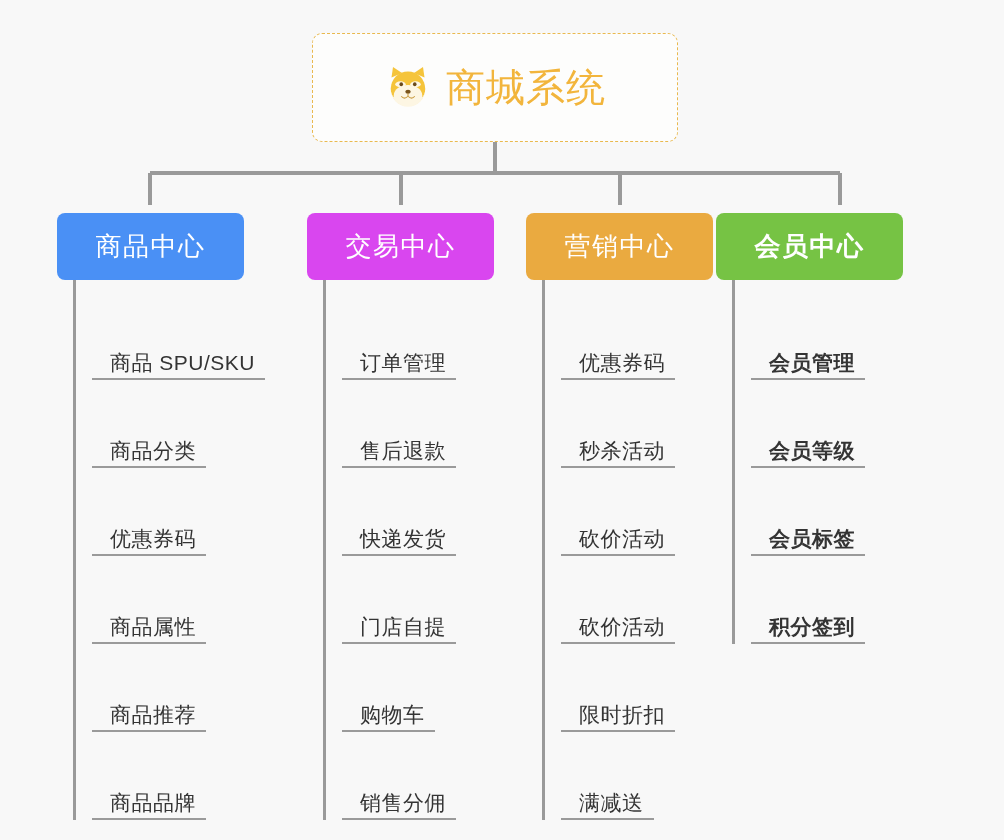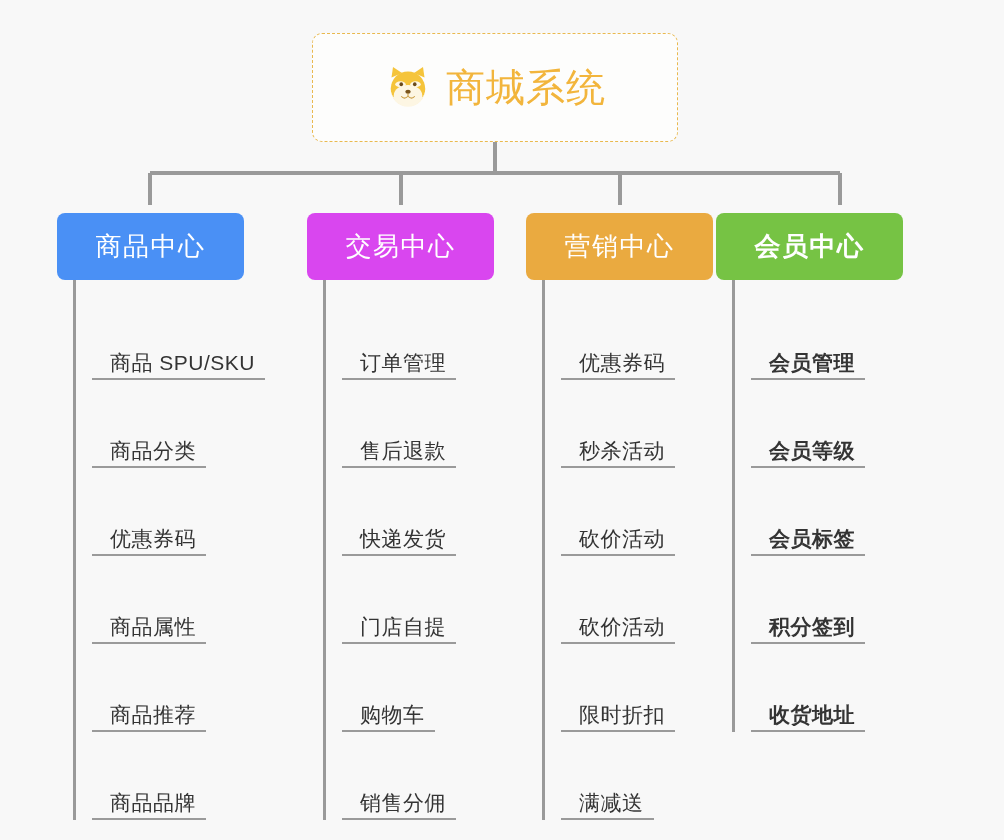--- a/index.html
+++ b/index.html
@@ -225,23 +225,20 @@
         </div>
       <div class="leaf-row">
           <span class="leaf-underline"><span class="leaf-label">会员等级</span></span>
         </div>
       <div class="leaf-row">
           <span class="leaf-underline"><span class="leaf-label">会员标签</span></span>
         </div>
       <div class="leaf-row">
           <span class="leaf-underline"><span class="leaf-label">积分签到</span></span>
         </div>
-      <div class="leaf-row">
-          <span class="leaf-underline"><span class="leaf-label">收货地址</span></span>
-        </div>
     </div>
   </div>
 
   <div class="root-node">
     <svg class="root-emoji" viewBox="0 0 64 64" aria-hidden="true">
 
       <path d="M10 18 L12 4 L24 12 Z" fill="#f5c43b"></path>
       <path d="M54 18 L52 4 L40 12 Z" fill="#f5c43b"></path>
 
       <ellipse cx="32" cy="33" rx="23" ry="23" fill="#f5c43b"></ellipse>

